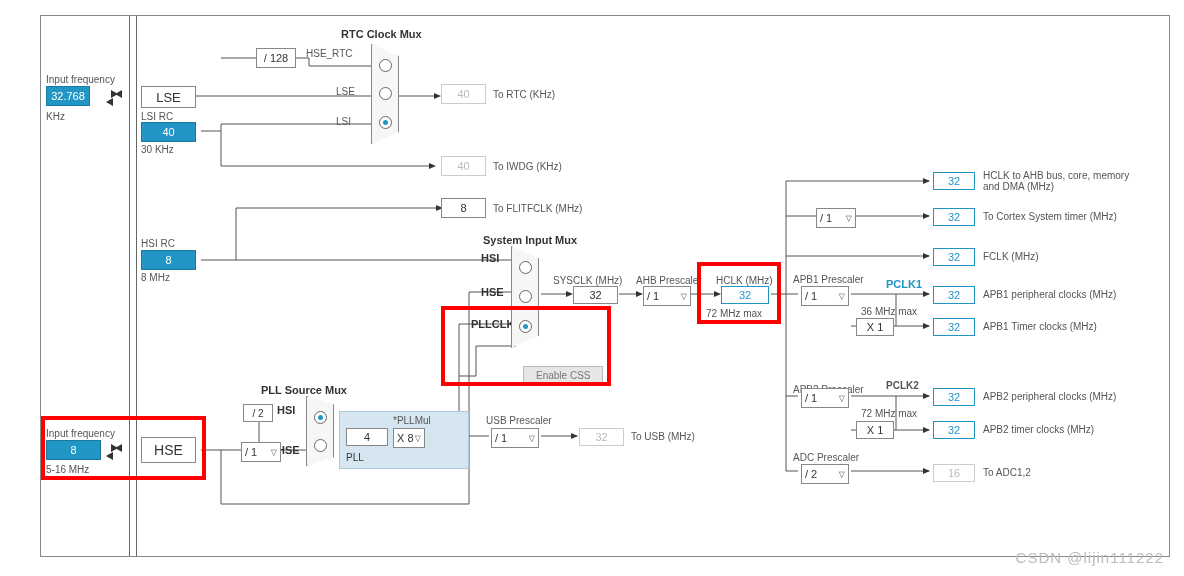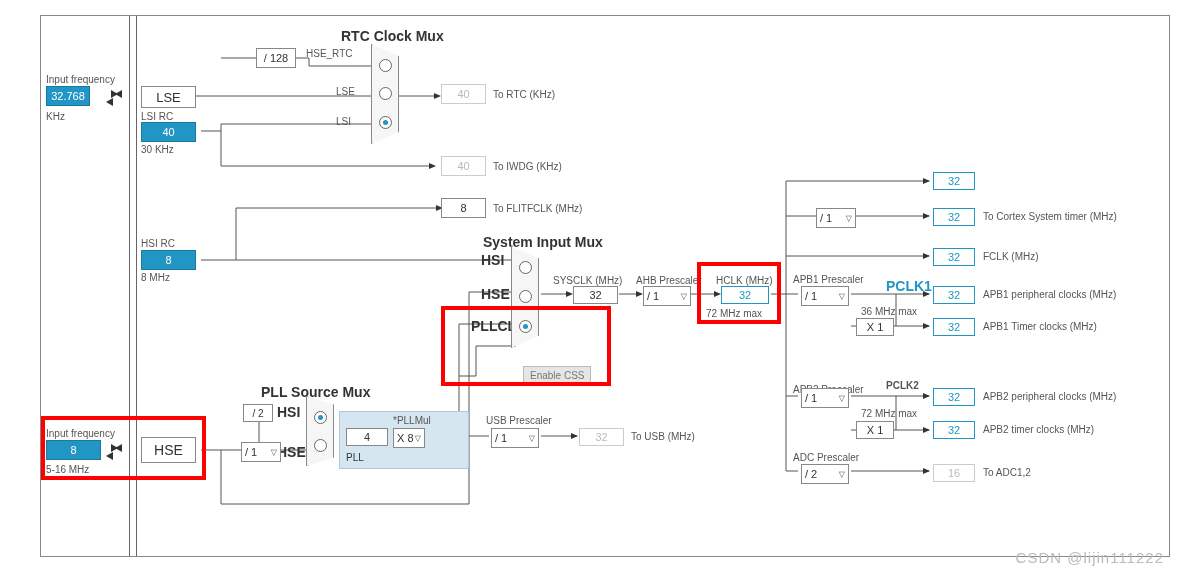--- a/index.html
+++ b/index.html
@@ -33,21 +33,21 @@
     background: #fff;
     display: flex;
     align-items: center;
     justify-content: center;
     box-sizing: border-box;
   }
   .blue-fill { background: #2196c4; color: #fff; border:1px solid #1a7a9e;}
   .blue-border { border:1px solid #2196c4; color: #2196c4; background:#fff;}
   .label-blue { color: #2196c4; font-size:10px;}
   .label { position: absolute; font-size:10px; color:#555;}
-  .label-dark { color:#333; font-weight:bold; font-size:14px;}
+  .label-dark { color:#333; font-weight:bold; font-size:11px;}
   .mux {
     position: absolute;
     width:28px;
     background: #f6f6f6;
     border:1px solid #888;
     clip-path: polygon(0 0, 100% 12%, 100% 88%, 0 100%);
     display:flex; flex-direction:column; align-items:center; justify-content:space-around;
     padding:6px 0;
     box-sizing:border-box;
   }
@@ -55,21 +55,21 @@
     width:11px;height:11px;border-radius:50%;border:1px solid #666;background:#fff;display:flex;align-items:center;justify-content:center;
   }
   .radio.sel::after{content:"";width:5px;height:5px;border-radius:50%;background:#2196c4;}
   .sel-box {
     position:absolute;border:1px solid #888;background:#fff;display:flex;align-items:center;justify-content:space-between;padding:0 3px;box-sizing:border-box;
     height:20px;
   }
   .caret{font-size:8px;color:#555;}
   .pll-region {position:absolute;background:#d6e6f0;border:1px solid #b0c8d8;}
   .redbox {position:absolute;border:4px solid red;box-sizing:border-box;z-index:5;}
-  .btn-css{position:absolute;background:#e6e6e6;border:1px solid #bbb;padding:3px 6px;font-size:10px;color:#777;}
+  .btn-css{position:absolute;background:#e6e6e6;border:1px solid #bbb;padding:3px 12px;font-size:10px;color:#777;}
   .arrow-r {position:absolute;width:0;height:0;border-top:4px solid transparent;border-bottom:4px solid transparent;border-left:7px solid #333;}
   .arrow-l {position:absolute;width:0;height:0;border-top:4px solid transparent;border-bottom:4px solid transparent;border-right:7px solid #333;}
   .gray-txt{color:#bbb;}
   .watermark{position:absolute;right:20px;bottom:10px;color:#bbb;font-size:15px;letter-spacing:1px;}
   svg.wires{position:absolute;left:0;top:0;pointer-events:none;}
 </style>
 </head>
 <body>
 
 <div class="canvas">
@@ -278,20 +278,21 @@
 <div class="label label-blue" style="left:820px;top:392px">72 MHz max</div>
 <div class="blk" style="left:815px;top:405px;width:38px;height:18px">X 1</div>
 
 <div class="label" style="left:752px;top:436px">ADC Prescaler</div>
 <div class="sel-box" style="left:760px;top:448px;width:48px">
         <span>/ 2</span>
         <span class="caret">▽</span>
       </div>
 
 <div class="blk blue-border" style="left:892px;top:156px;width:42px;height:18px">32</div>
+<div class="label" style="left:942px;top:154px;width:150px;line-height:1.1">HCLK to AHB bus, core, memory and DMA (MHz)</div>
 
 <div class="blk blue-border" style="left:892px;top:192px;width:42px;height:18px">32</div>
 <div class="label" style="left:942px;top:195px">To Cortex System timer (MHz)</div>
 
 <div class="blk blue-border" style="left:892px;top:232px;width:42px;height:18px">32</div>
 <div class="label" style="left:942px;top:235px">FCLK (MHz)</div>
 
 <div class="blk blue-border" style="left:892px;top:270px;width:42px;height:18px">32</div>
 <div class="label" style="left:942px;top:273px">APB1 peripheral clocks (MHz)</div>
 

